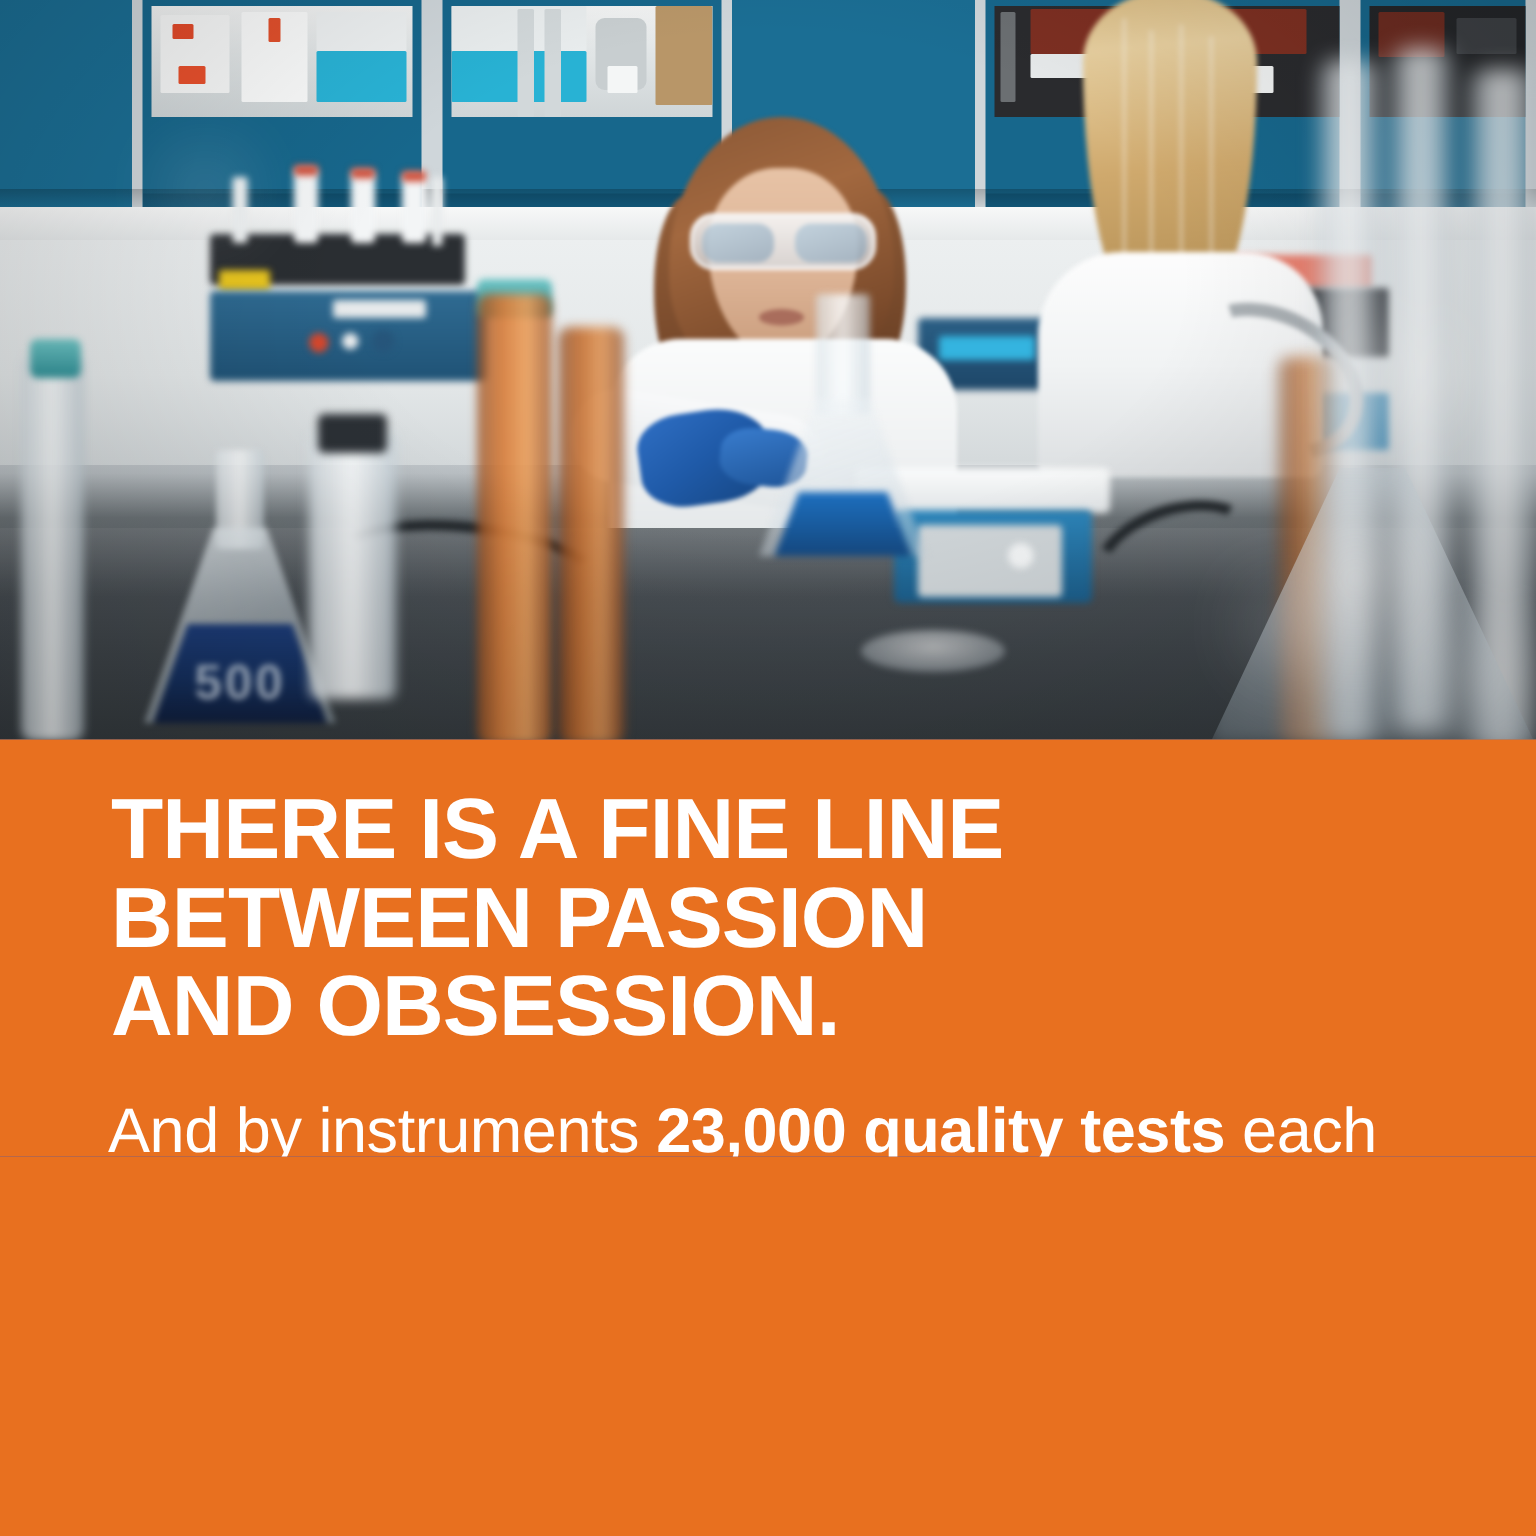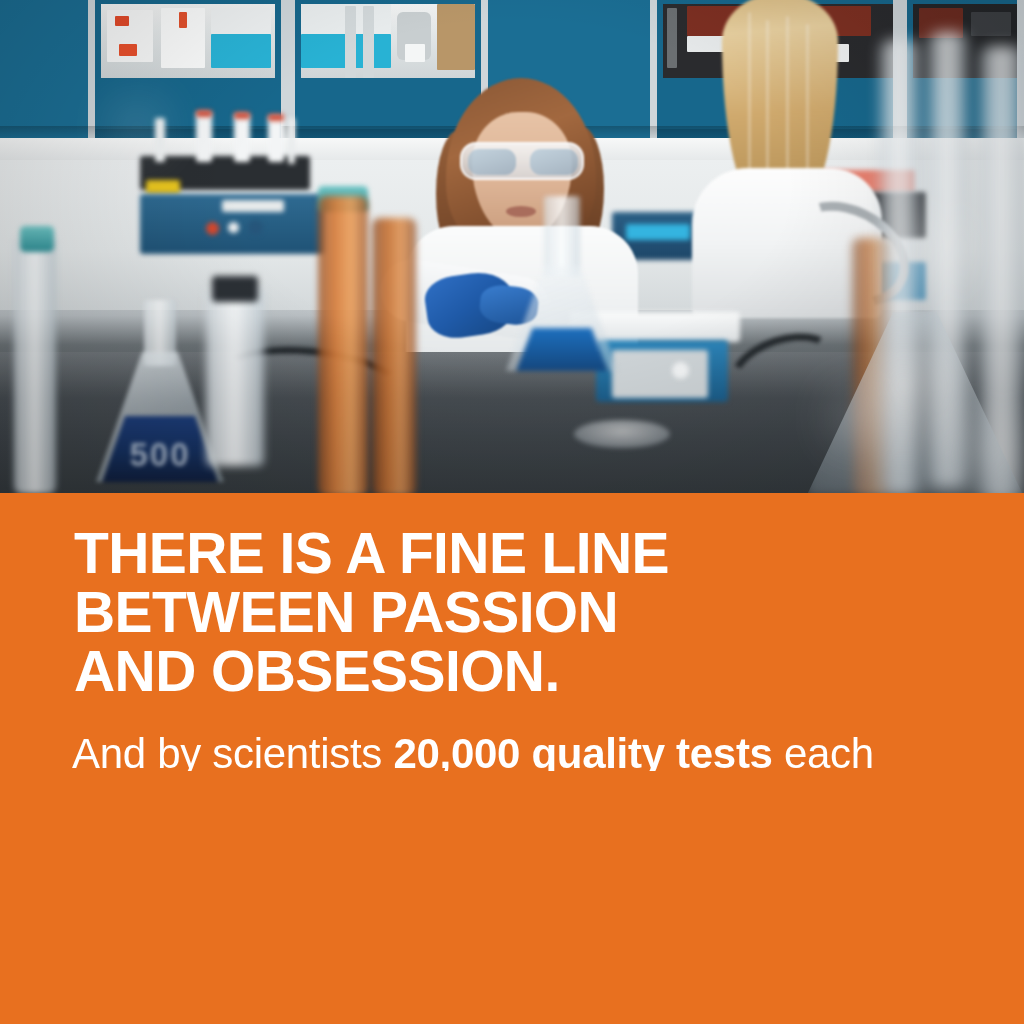--- a/index.html
+++ b/index.html
@@ -465,17 +465,17 @@
 
     <div class="photo-vignette"></div>
   </div>
 
   <div id="orange-panel">
 
     <h1 id="headline">THERE IS A FINE LINE
 BETWEEN PASSION
 AND OBSESSION.</h1>
 
-    <p id="body-copy"><span>And by scientists </span><span class="hl">20,000 quality tests</span><span> each month we’ve happily crossed it! At NOW, we have 200+ scientists that are trained on the most cutting-edge analytical instruments to test for everything from pesticides to potency.</span></p>
+    <p id="body-copy"><span>And by instruments </span><span class="hl">23,000 quality tests</span><span> each month we’ve happily crossed it! At NOW, we have 200+ scientists that are trained on the most cutting-edge analytical instruments to test for everything from pesticides to potency.</span></p>
 
   </div>
 
 </div>
 
 </body></html>

